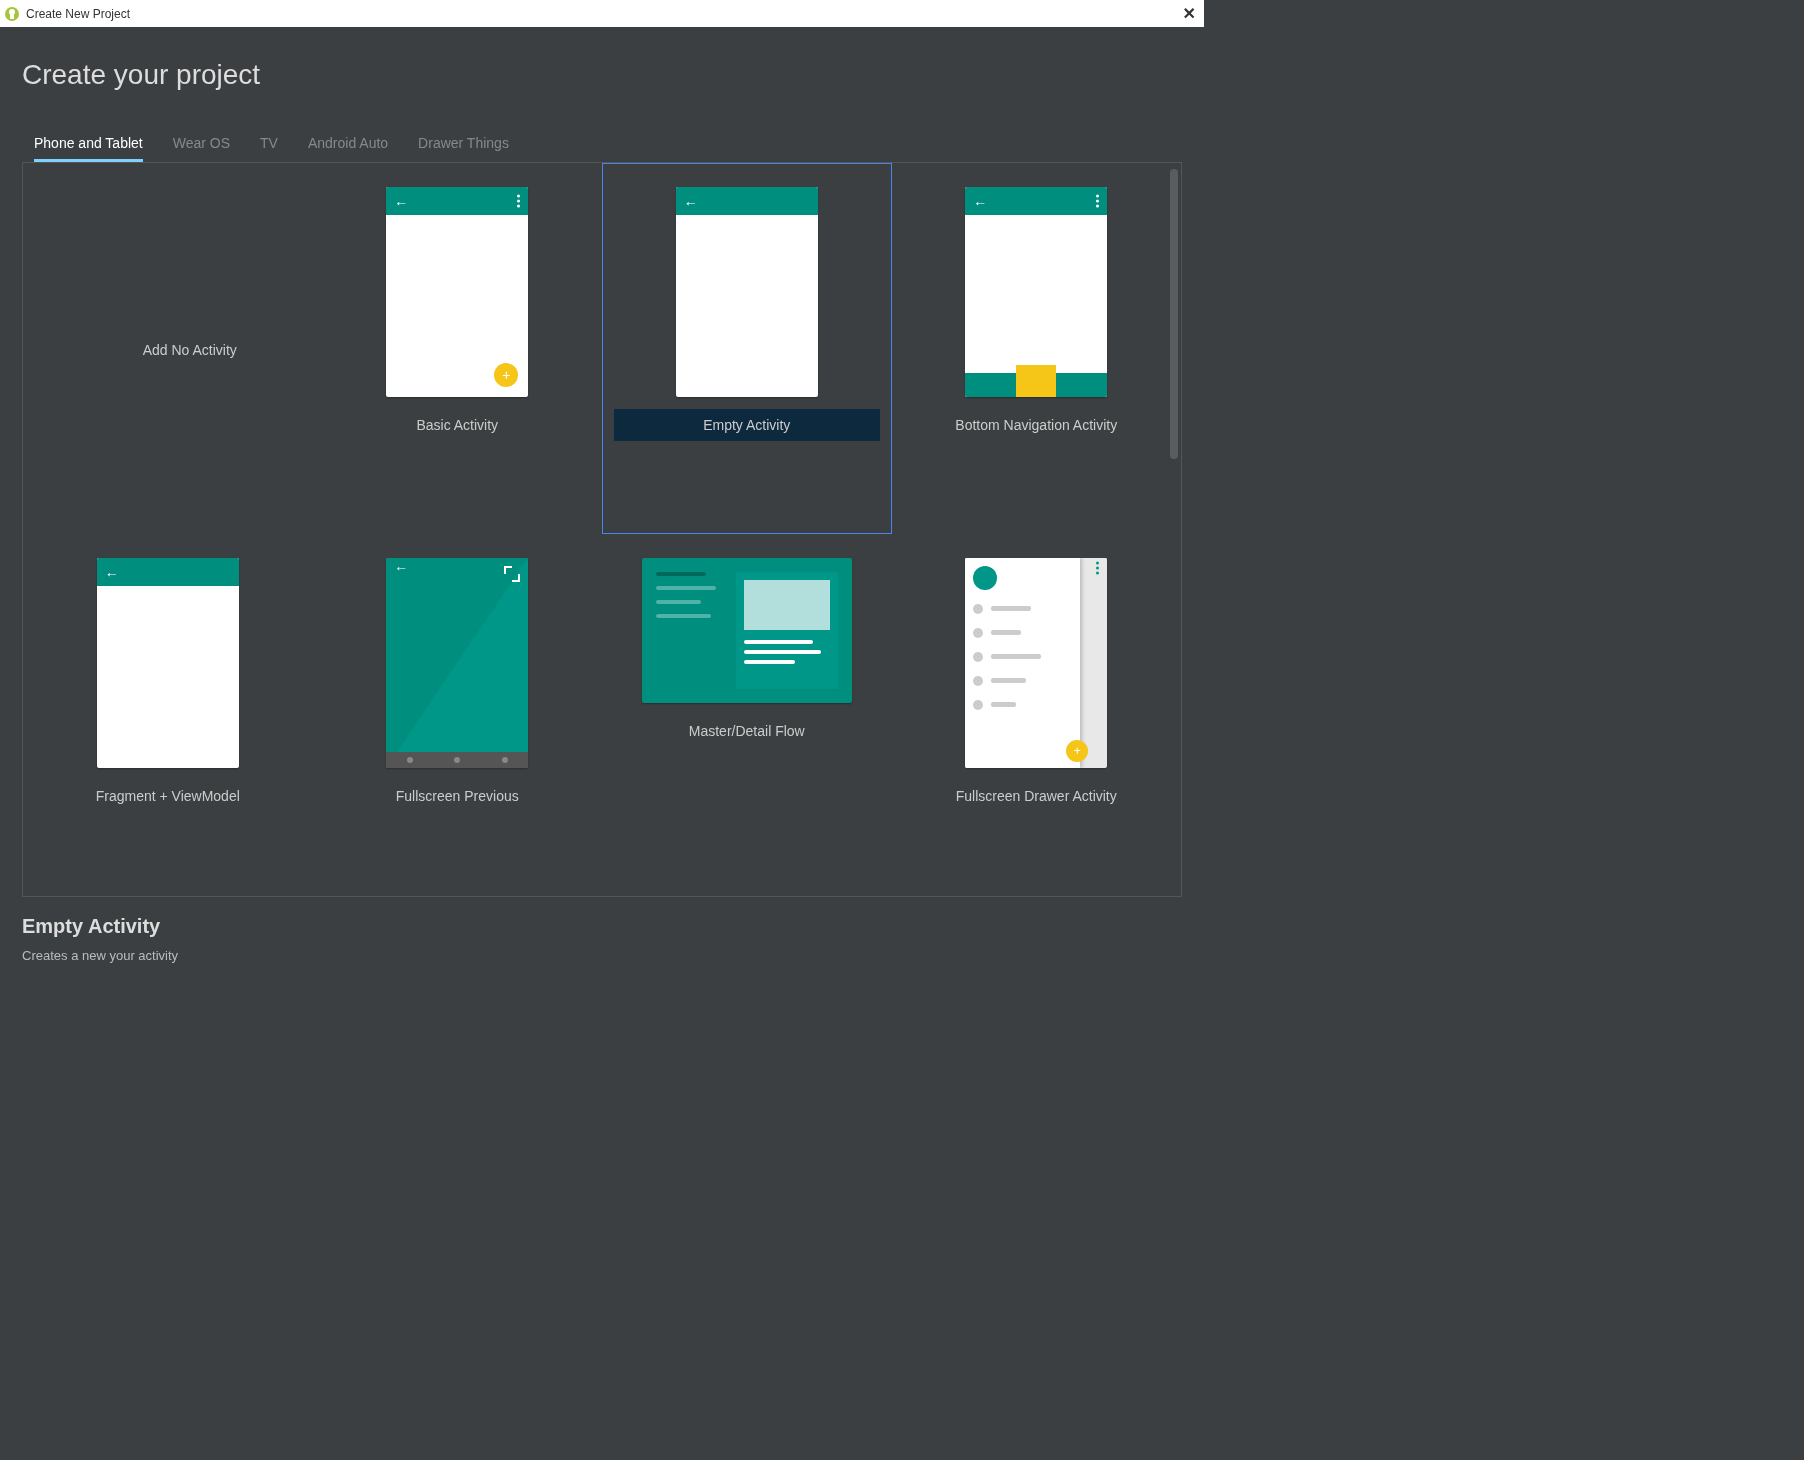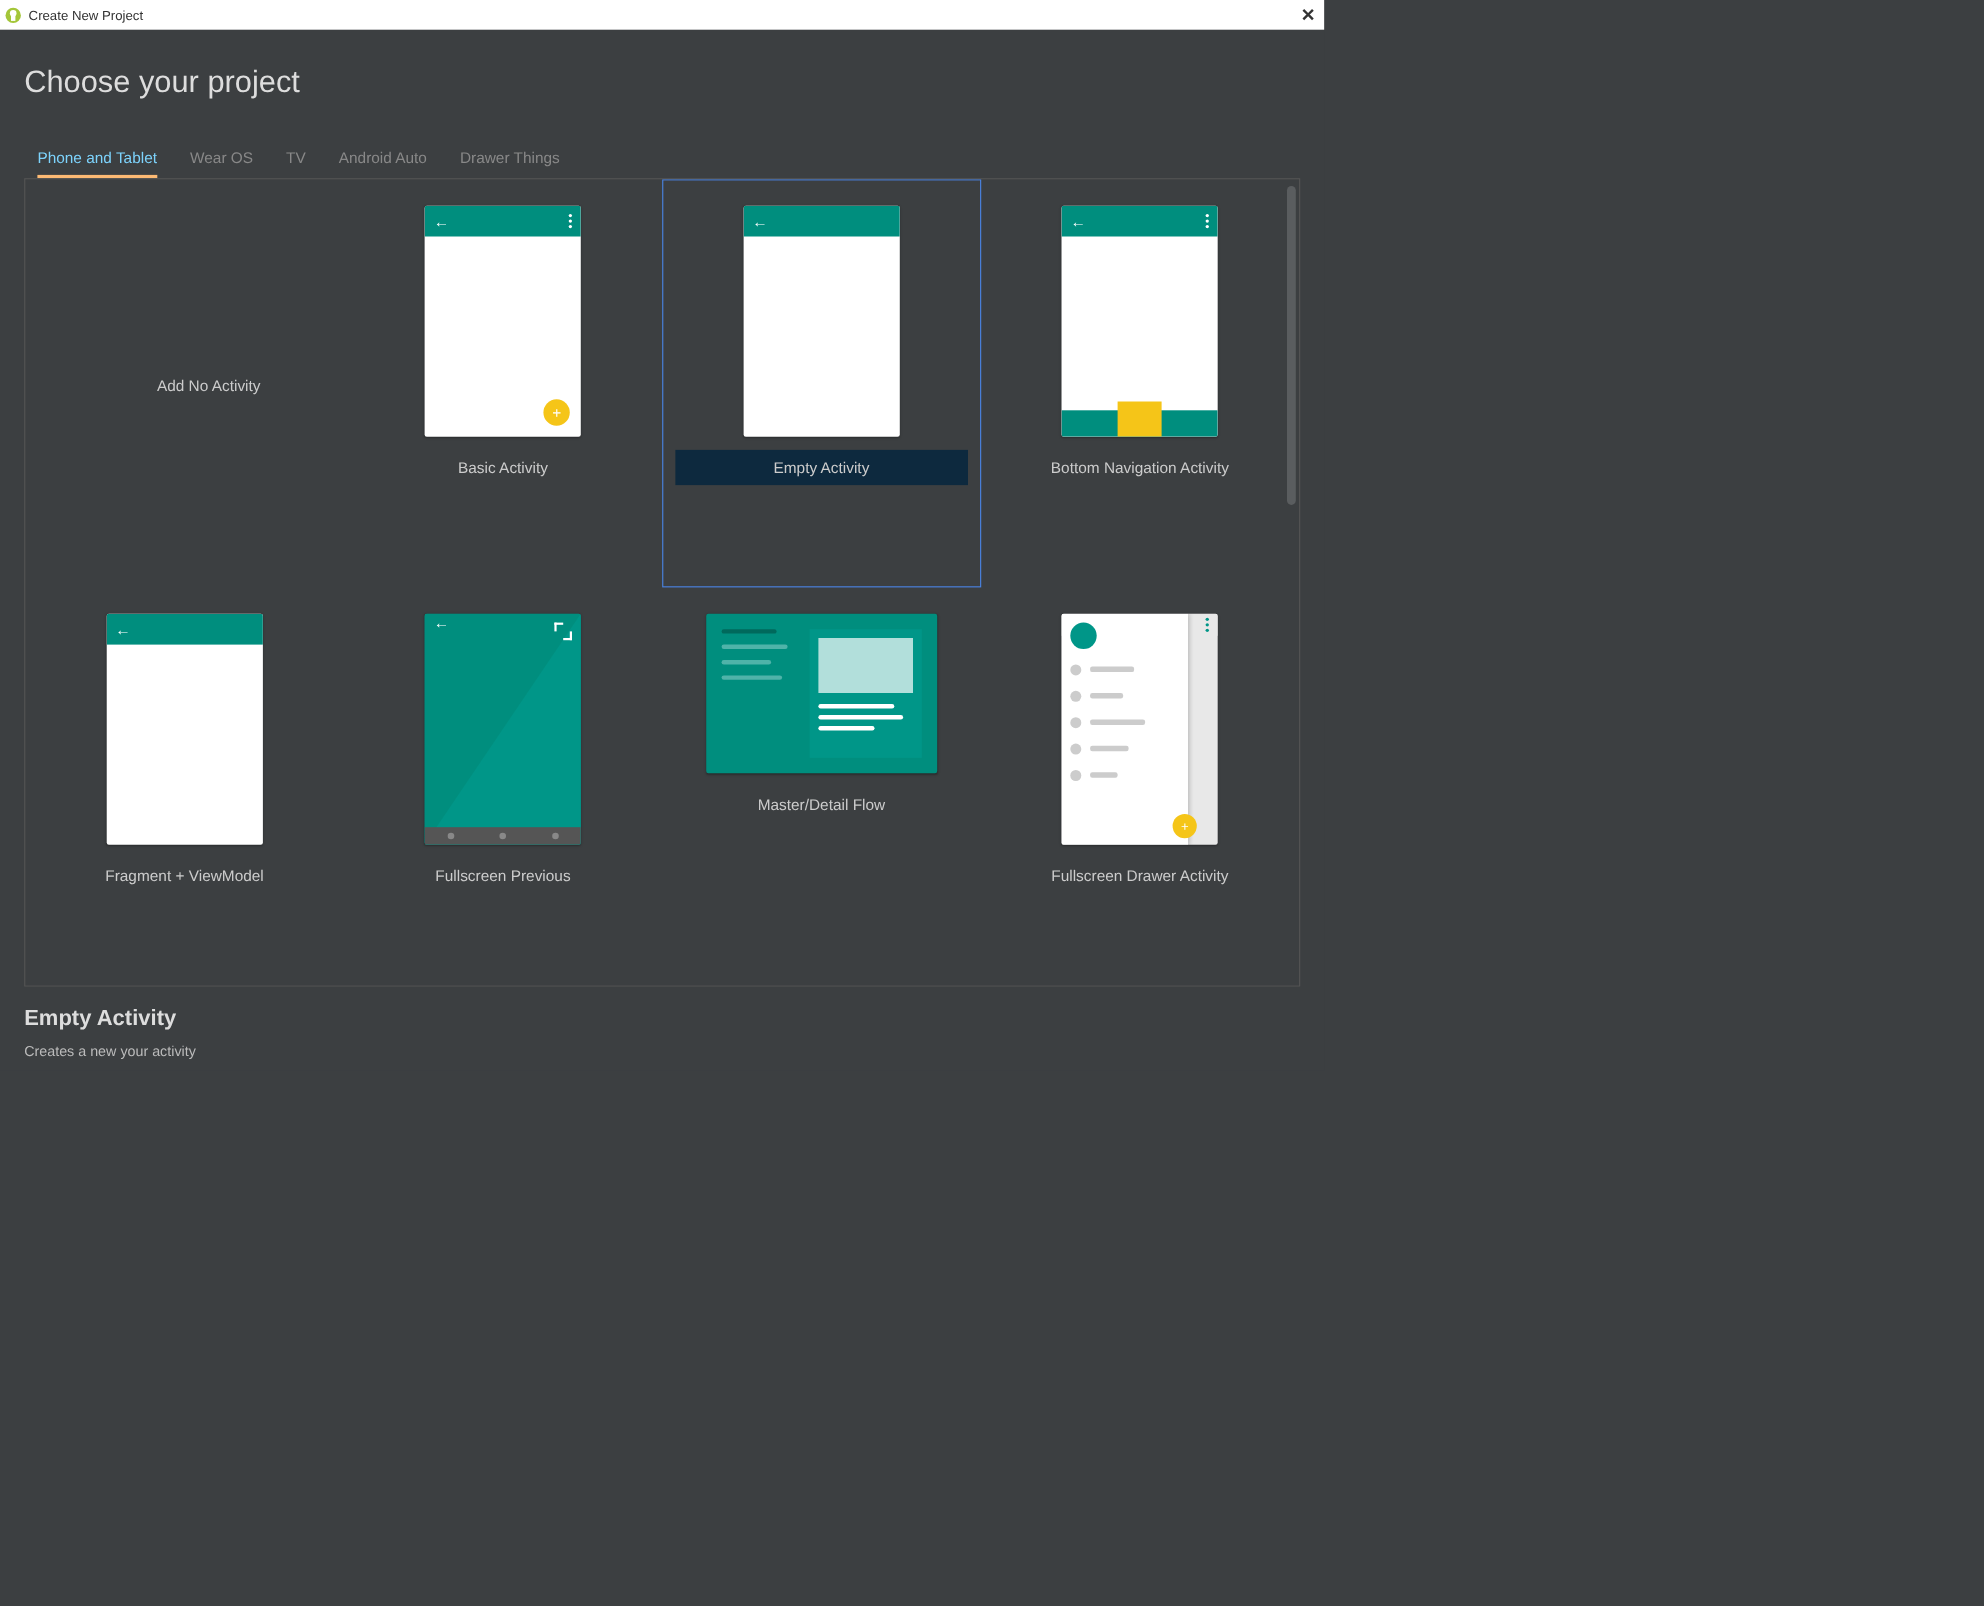--- a/index.html
+++ b/index.html
@@ -5,21 +5,21 @@
 * { margin: 0; padding: 0; box-sizing: border-box; }
 body { font-family: "Segoe UI", Arial, sans-serif; background: #3c3f41; color: #bbbbbb; width: 1204px; height: 973px; overflow: hidden; }
 .titlebar { background: #ffffff; height: 27px; display: flex; align-items: center; padding: 0 4px; color: #333; font-size: 12px; position: relative; }
 .titlebar .app-icon { width: 16px; height: 16px; margin-right: 6px; display: inline-flex; align-items: center; justify-content: center; }
 .titlebar .close-x { position: absolute; right: 8px; font-size: 16px; font-weight: bold; color: #333; cursor: pointer; }
 .window-body { background: #3c3f41; height: calc(100% - 27px); display: flex; flex-direction: column; }
 .content { padding: 20px 22px 0 22px; flex: 1; display: flex; flex-direction: column; overflow: hidden; }
 .page-title { color: #ddd; font-size: 28px; font-weight: 300; margin: 12px 0 40px 0; }
 .tabs { display: flex; gap: 30px; border-bottom: none; margin-left: 12px; }
 .tab { color: #888; font-size: 14px; padding: 4px 0 8px 0; cursor: pointer; }
-.tab.active { color: #7dd3fc; border-bottom: 3px solid #fdba74; text-align: center; }
+.tab.active { color: #ffffff; border-bottom: 3px solid #7dd3fc; text-align: center; }
 .grid-wrap { position: relative; border: 1px solid #555; margin-top: 0; flex: 1; overflow: hidden; }
 .grid { display: grid; grid-template-columns: repeat(4, 1fr); gap: 0; padding: 0; height: 100%; overflow-y: auto; }
 .scrollbar { position: absolute; right: 3px; top: 6px; width: 8px; height: 290px; background: #5a5d5f; border-radius: 4px; }
 .template { display: flex; flex-direction: column; align-items: center; padding: 24px 12px 20px 12px; cursor: pointer; }
 .template.selected { outline: 1px solid #4a86e8; outline-offset: -1px; }
 .template.selected .tpl-label-wrap { background: #0d293e; width: 100%; text-align: center; padding: 8px 0; margin-top: 12px; }
 .tpl-label { color: #ccc; font-size: 14px; margin-top: 20px; text-align: center; }
 .template.selected .tpl-label { margin-top: 0; }
 .template.no-thumb { justify-content: center; min-height: 280px; }
 .template.no-thumb .tpl-label { margin-top: 0; margin-left: 44px; }
@@ -75,21 +75,21 @@
         <circle cx="8" cy="6" r="3" fill="#fff"></circle>
         <rect x="6" y="8" width="4" height="5" fill="#fff"></rect>
       </svg>
   </span>
   <span>Create New Project</span>
   <span class="close-x">✕</span>
 </div>
 
 <div class="window-body">
   <div class="content">
-    <h1 class="page-title">Choose your project</h1>
+    <h1 class="page-title">Create your project</h1>
 
     <div class="tabs">
       <div class="tab active">Phone and Tablet</div>
       <div class="tab">Wear OS</div>
       <div class="tab">TV</div>
       <div class="tab">Android Auto</div>
       <div class="tab">Drawer Things</div>
     </div>
 
     <div class="grid-wrap">

